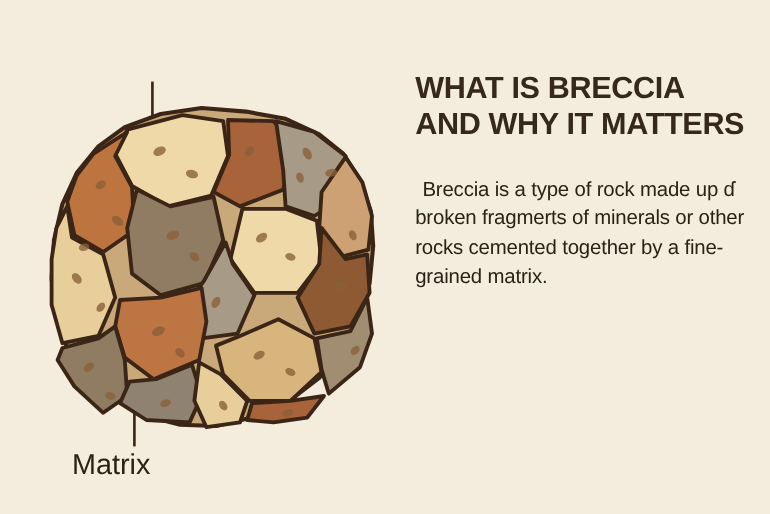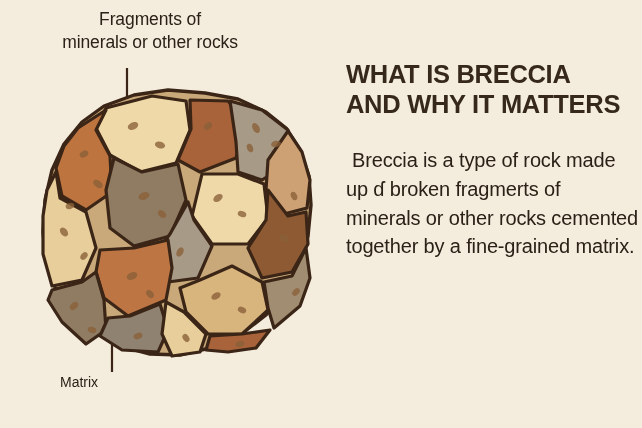--- a/index.html
+++ b/index.html
@@ -41,21 +41,21 @@
     letter-spacing: -0.1px;
   }
   .caption-top span { display: block; }
   .caption-bottom {
     position: absolute;
     left: 60px;
     top: 374px;
     width: 160px;
     text-align: left;
     color: #2B2117;
-    font-size: 14px;
+    font-size: 24px;
     line-height: 1.2;
   }
   .rock-svg {
     position: absolute;
     left: 0;
     top: 0;
     width: 330px;
     height: 428px;
   }
 
@@ -78,38 +78,34 @@
     font-weight: bold;
     line-height: 1.17;
     letter-spacing: -0.3px;
   }
   .headline span { display: block; }
   .para {
     position: absolute;
     left: 8px;
     width: 292px;
     color: #2B2117;
-    font-size: 20px;
+    font-size: 17px;
     line-height: 1.44;
     letter-spacing: -0.15px;
   }
   .para-1 { top: 118px; text-indent: 6px; }
   .para-2 { top: 280px; }
 </style>
 </head>
 <body>
 
 <div id="infographic">
 
   <div class="illus-panel">
 
-    <div class="caption-top">
-      <span>Fragments of</span>
-      <span>minerals or other rocks</span>
-    </div>
 
     <div class="caption-bottom">Matrix</div>
 
     <svg class="rock-svg" viewBox="0 0 330 428" xmlns="http://www.w3.org/2000/svg">
 
       <line x1="127" y1="68" x2="127" y2="116" stroke="#3B2516" stroke-width="2.2"></line>
       <line x1="112" y1="325" x2="112" y2="372" stroke="#3B2516" stroke-width="2.2"></line>
 
       <path d="M168,90 L205,93 L238,99 L266,112 L286,128 L300,150 L309,176 L311,205
            L308,236 L300,263 L286,290 L266,315 L240,335 L210,348 L180,355 L150,354

